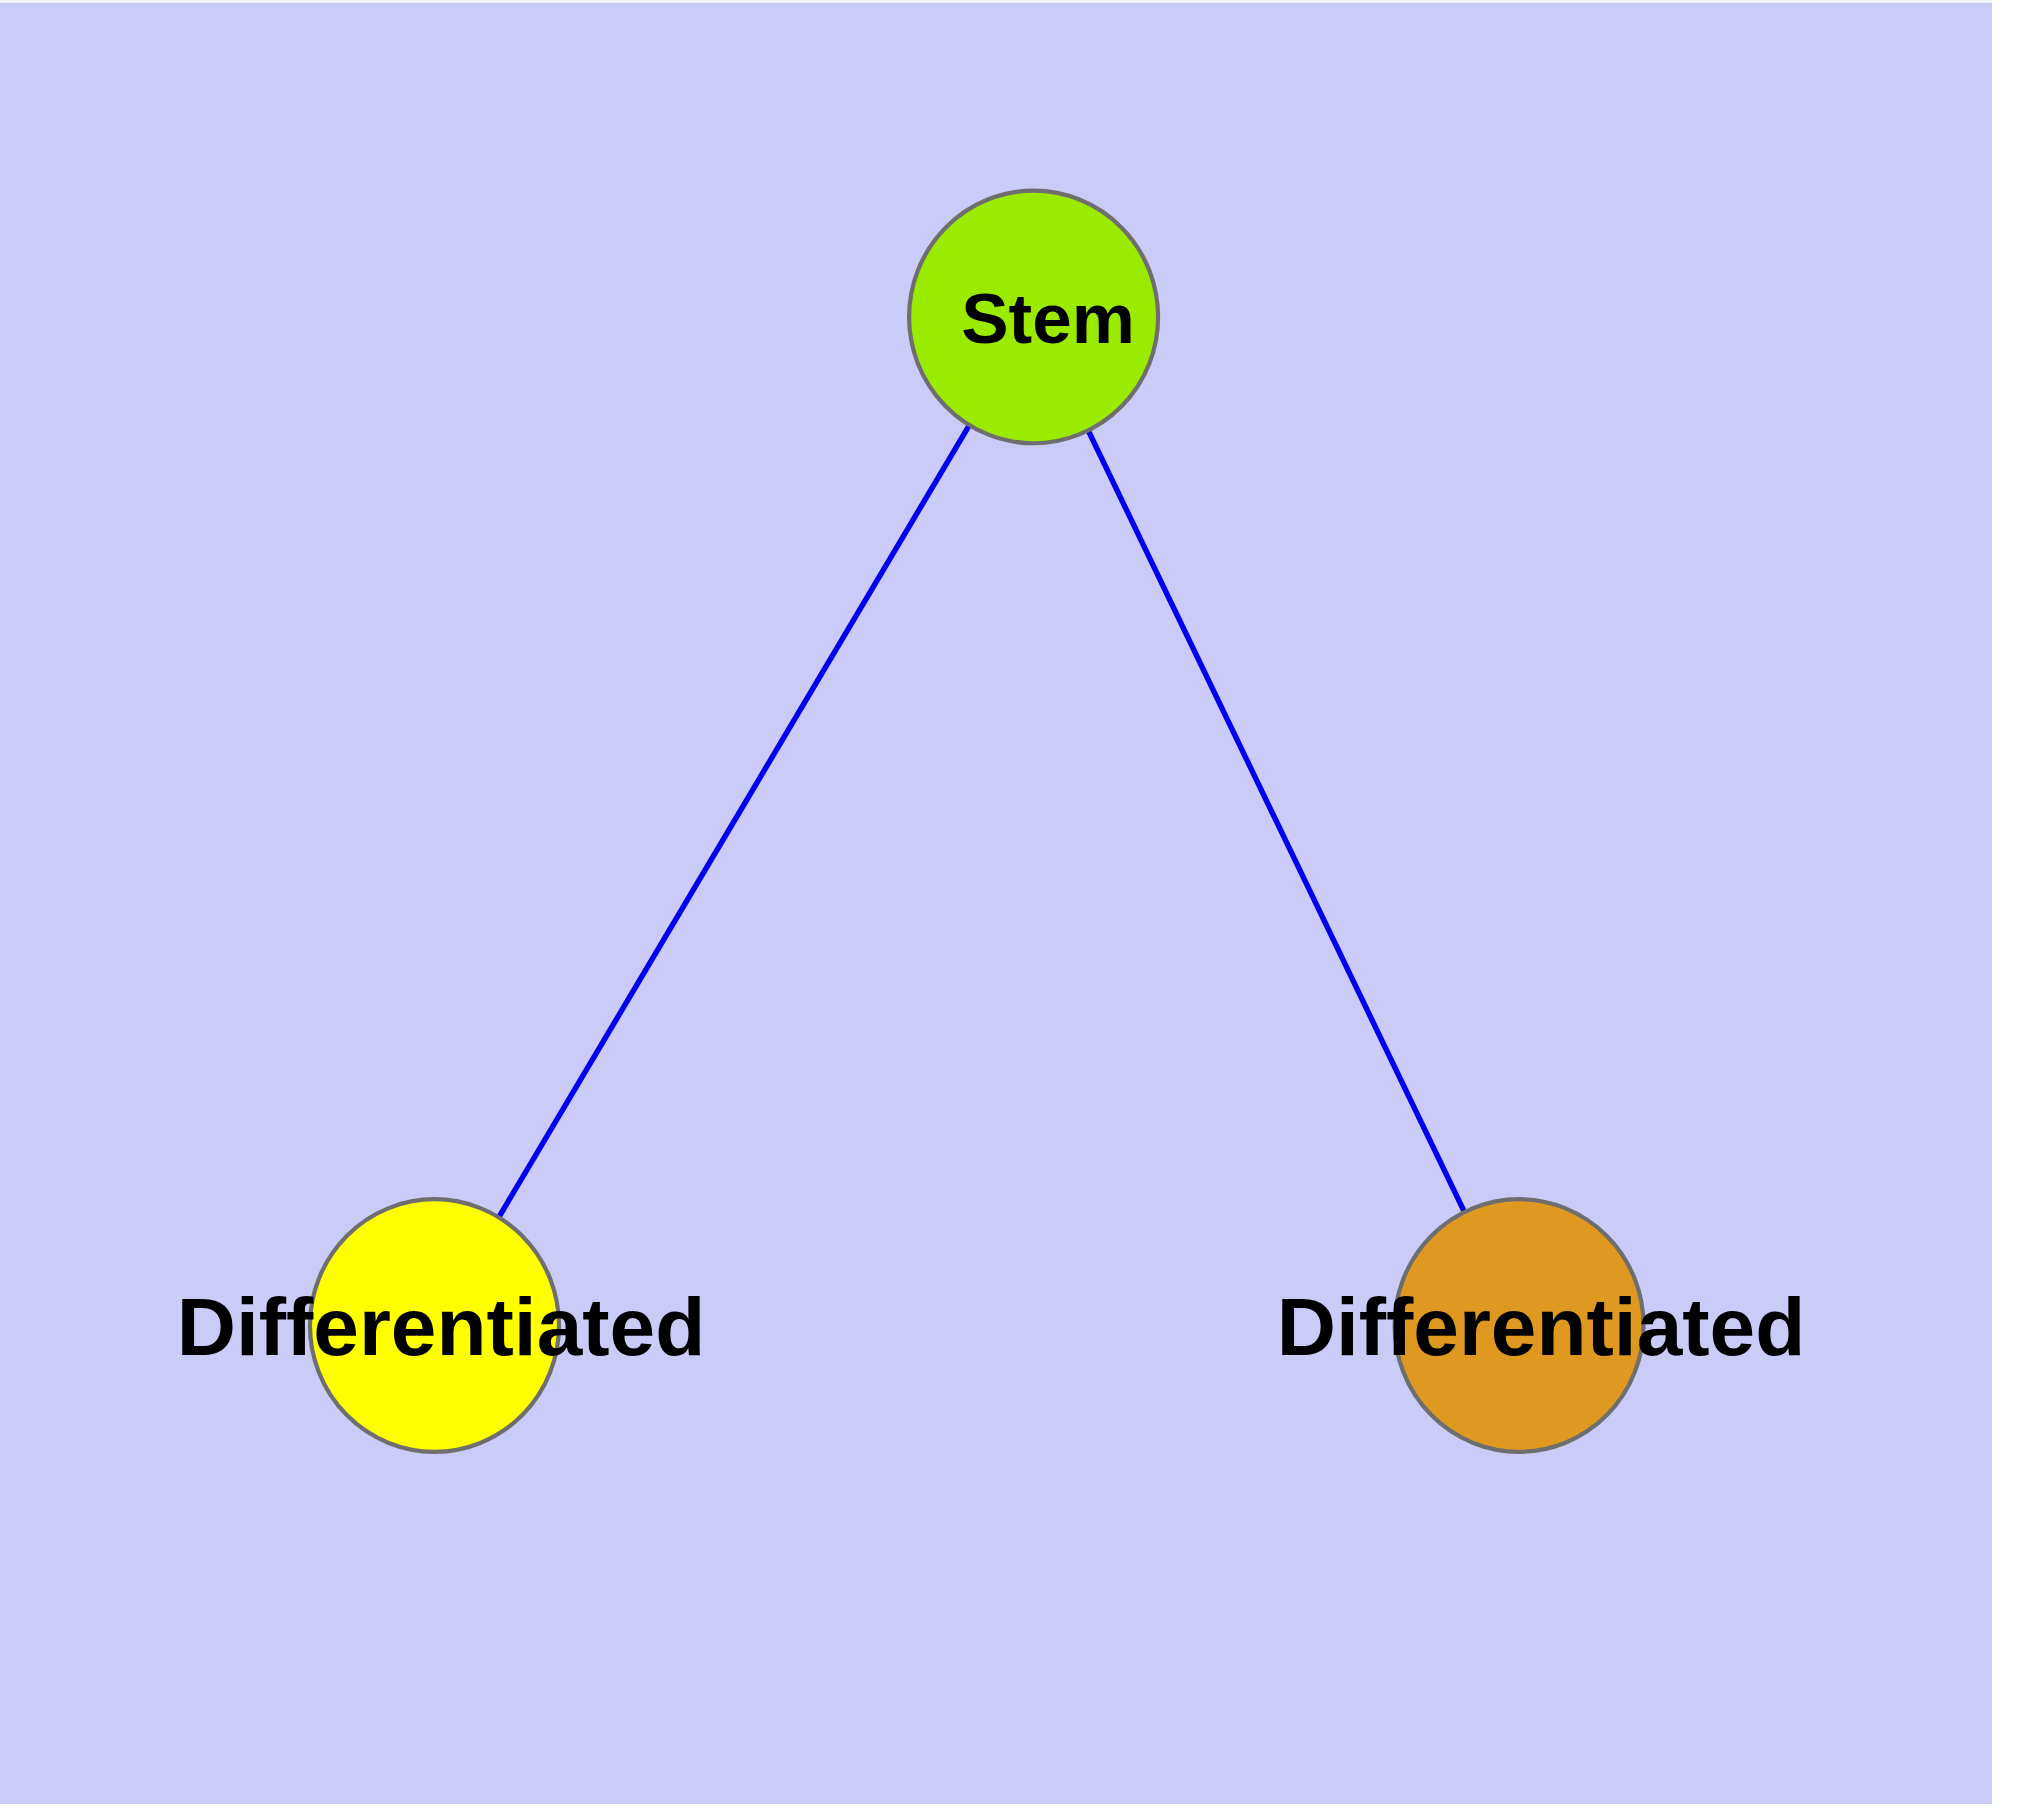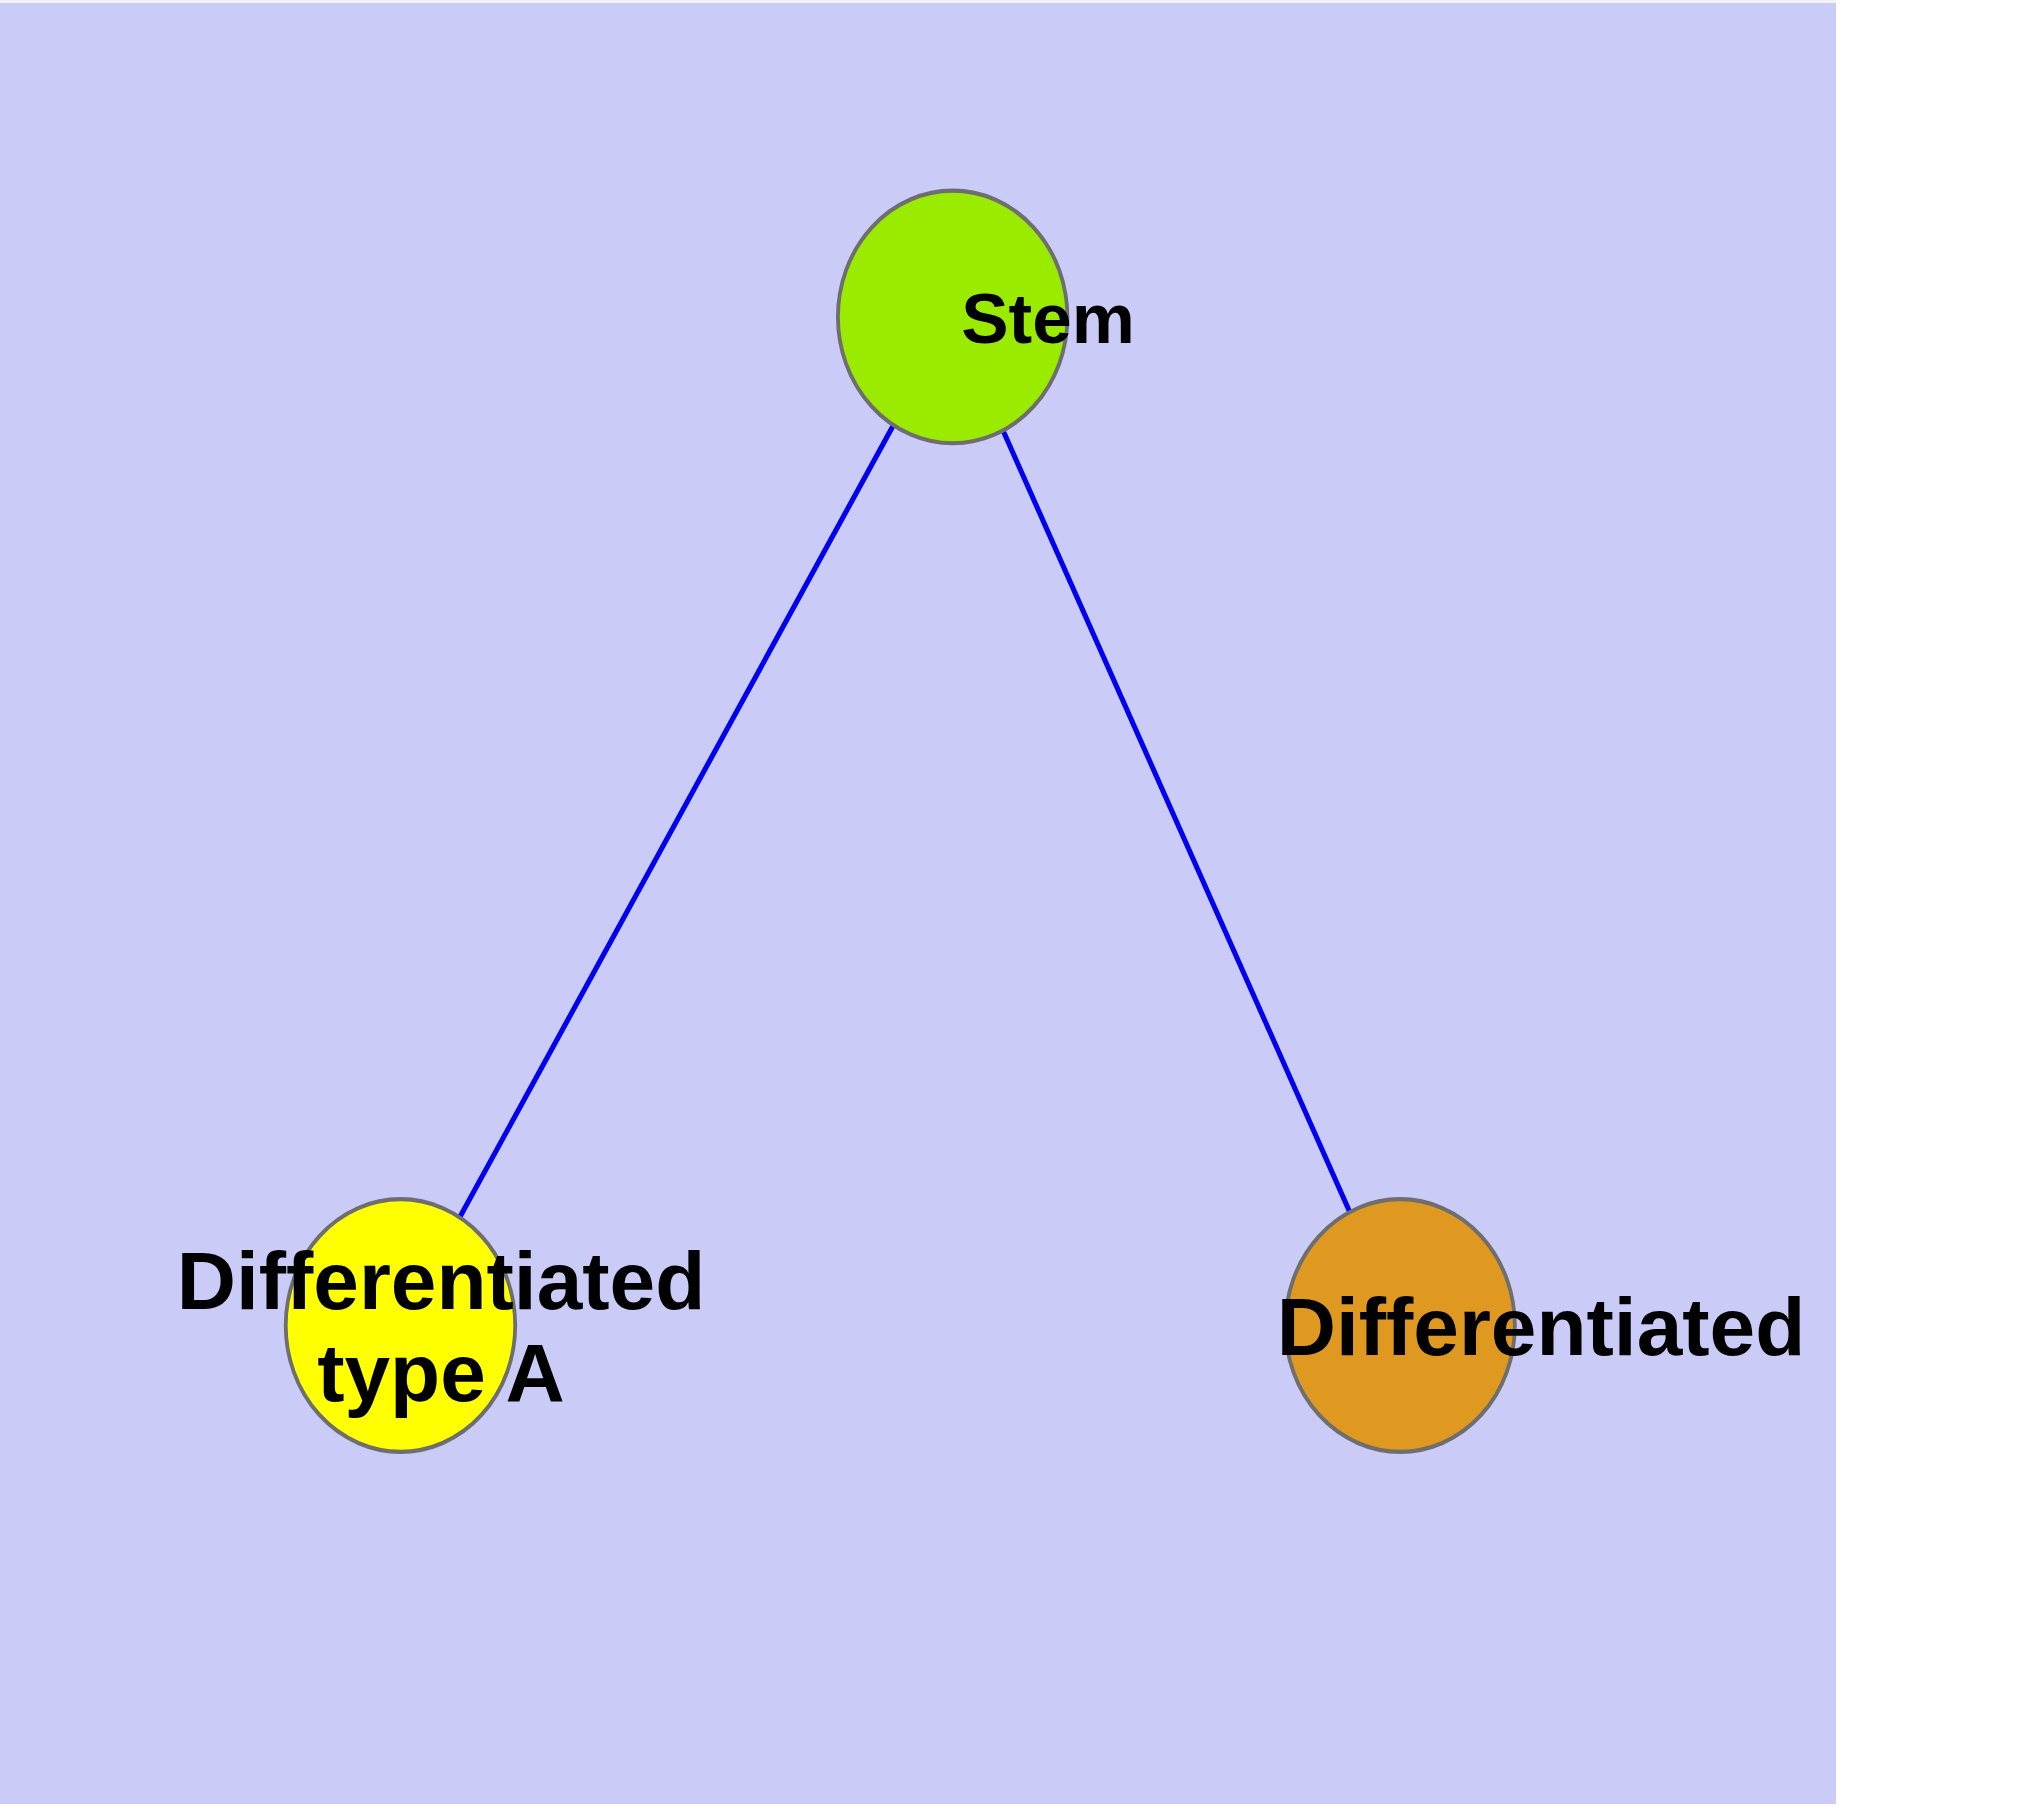--- a/index.html
+++ b/index.html
@@ -2,21 +2,21 @@
 <html style="font-size:13.6px"><head>
 <meta charset="utf-8">
 <style>
   html, body {
     margin: 0;
     padding: 0;
     background: #ffffff;
   }
   .canvas {
     position: relative;
-    width: 1836px;
+    width: 1992px;
     height: 1812px;
     overflow: hidden;
     font-family: "Liberation Sans", "DejaVu Sans", sans-serif;
   }
   .edge-highlight-top {
     position: absolute;
     left: 0; top: 0;
     width: 100%; height: 2.5px;
     background: #f2f2fb;
   }
@@ -64,21 +64,20 @@
     <circle cx="520" cy="1564" r="149" stroke-width="5" fill="#FFFF00" stroke="#6E6E6E"></circle>
     <circle cx="1818" cy="1564" r="149" stroke-width="5" fill="#E09920" stroke="#6E6E6E"></circle>
   </svg>
 
   <div class="node-label label-stem">
     <span>Stem</span>
   </div>
 
   <div class="node-label label-type-a">
     <span>Differentiated</span>
-    <span>type A</span>
   </div>
 
   <div class="node-label label-type-b">
     <span>Differentiated</span>
   </div>
 
   <div class="edge-highlight-top"></div>
   <div class="margin-bottom-strip"></div>
 </div>
 

